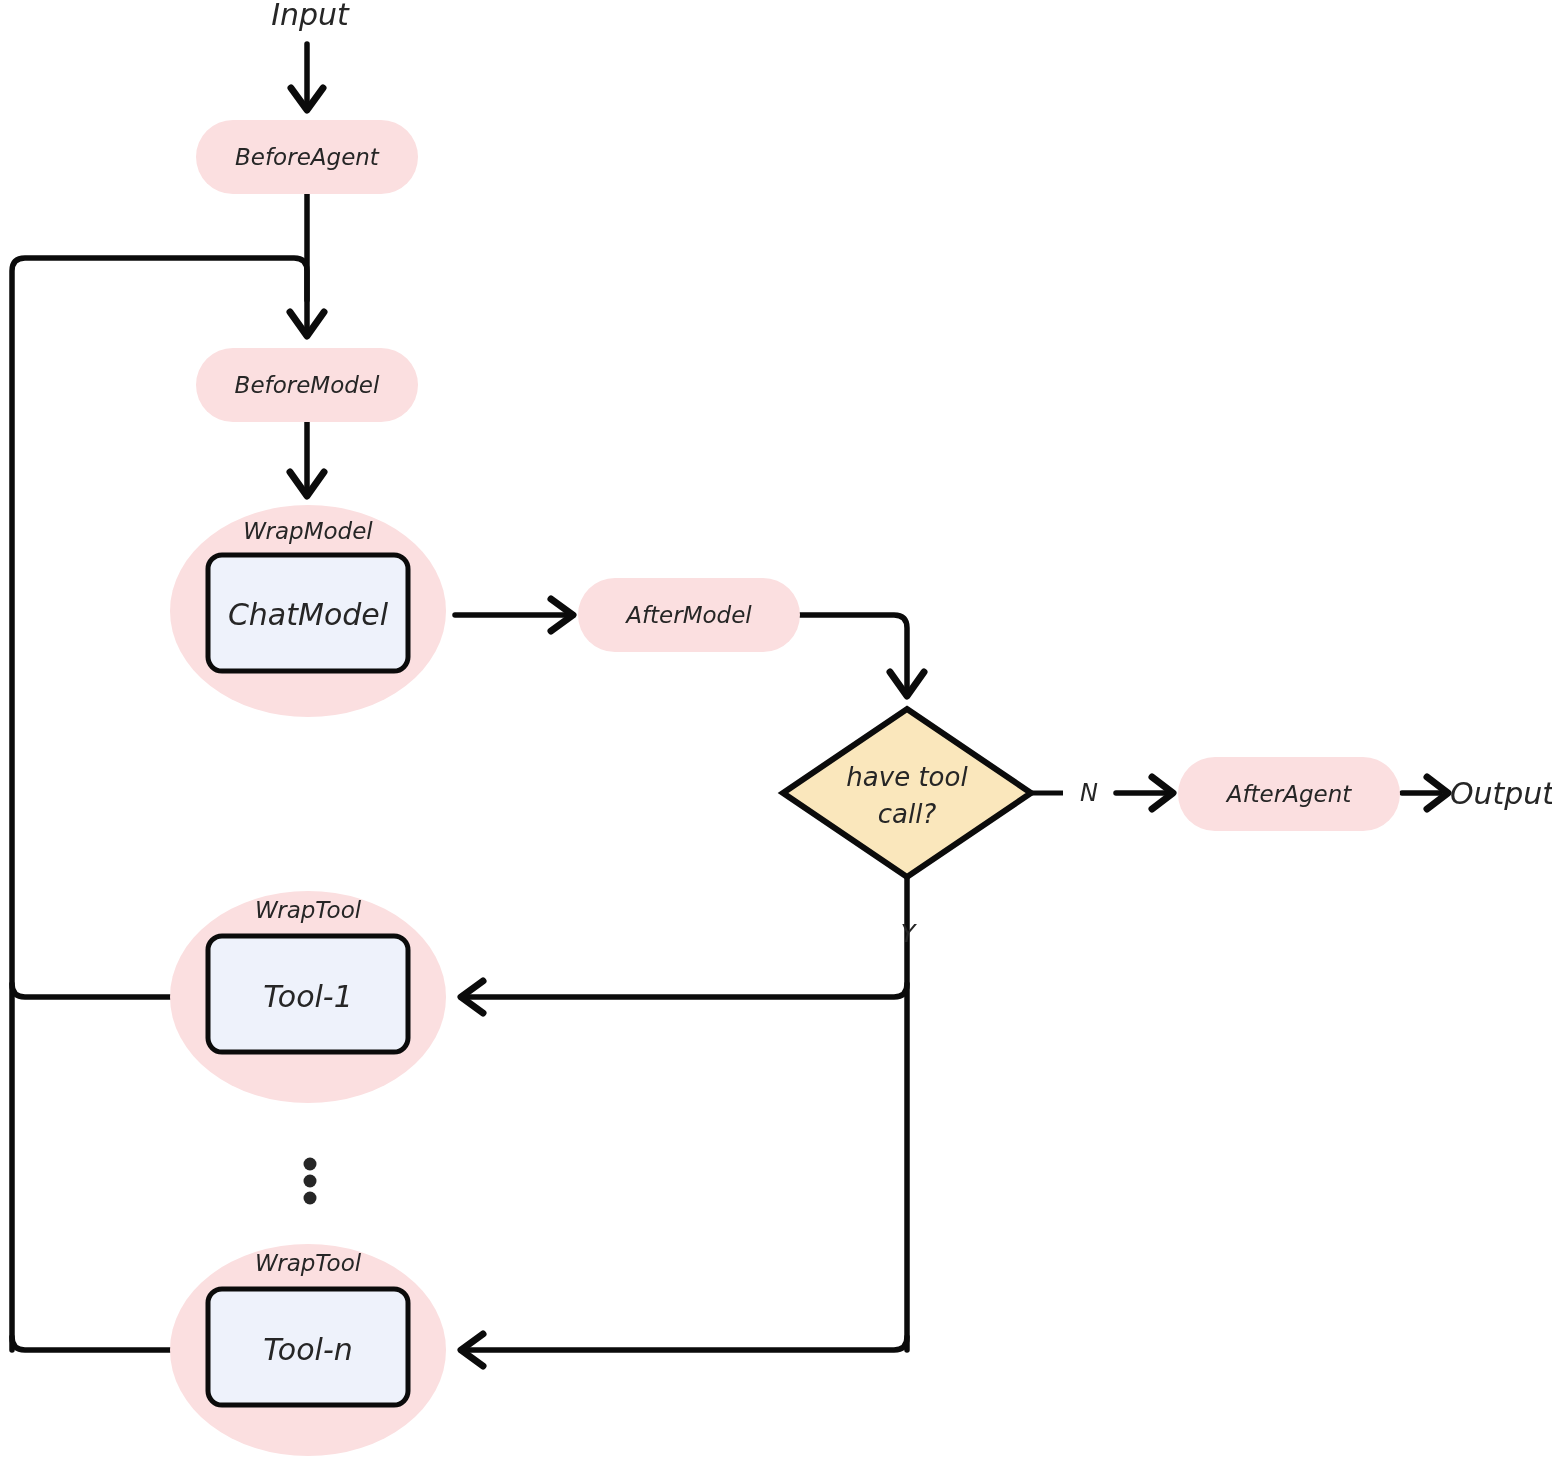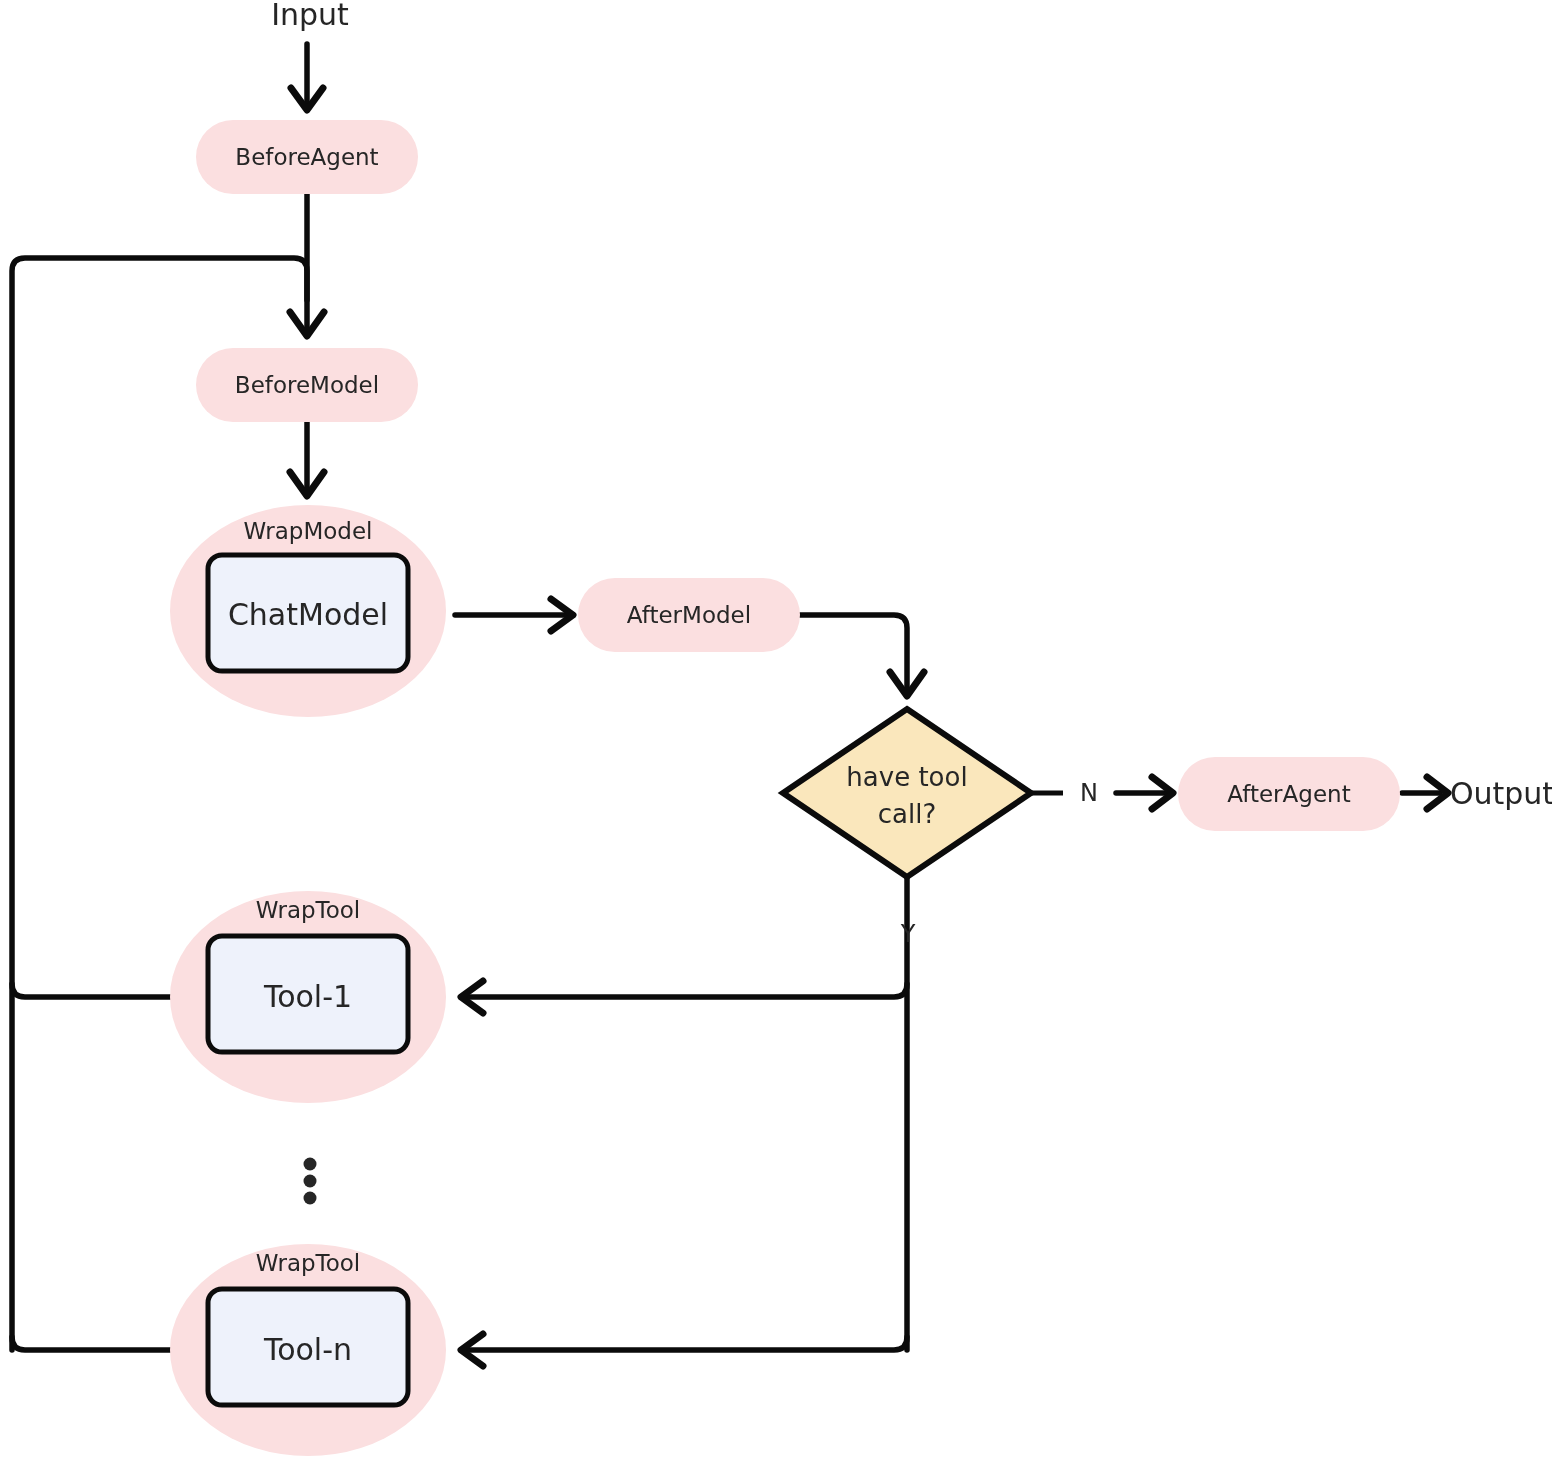--- a/index.html
+++ b/index.html
@@ -10,20 +10,21 @@
   body {
     width: 1552px;
     height: 1464px;
     font-family: "DejaVu Sans", sans-serif;
     overflow: hidden;
   }
   #diagram-root {
     position: relative;
     width: 1364px;
     height: 1464px;
+    font-style: italic;
   }
   svg#flow {
     display: block;
     width: 1552px;
     height: 1464px;
   }
   .node-label {
     font-family: "DejaVu Sans", sans-serif;
     fill: #262626;
     text-anchor: middle;

